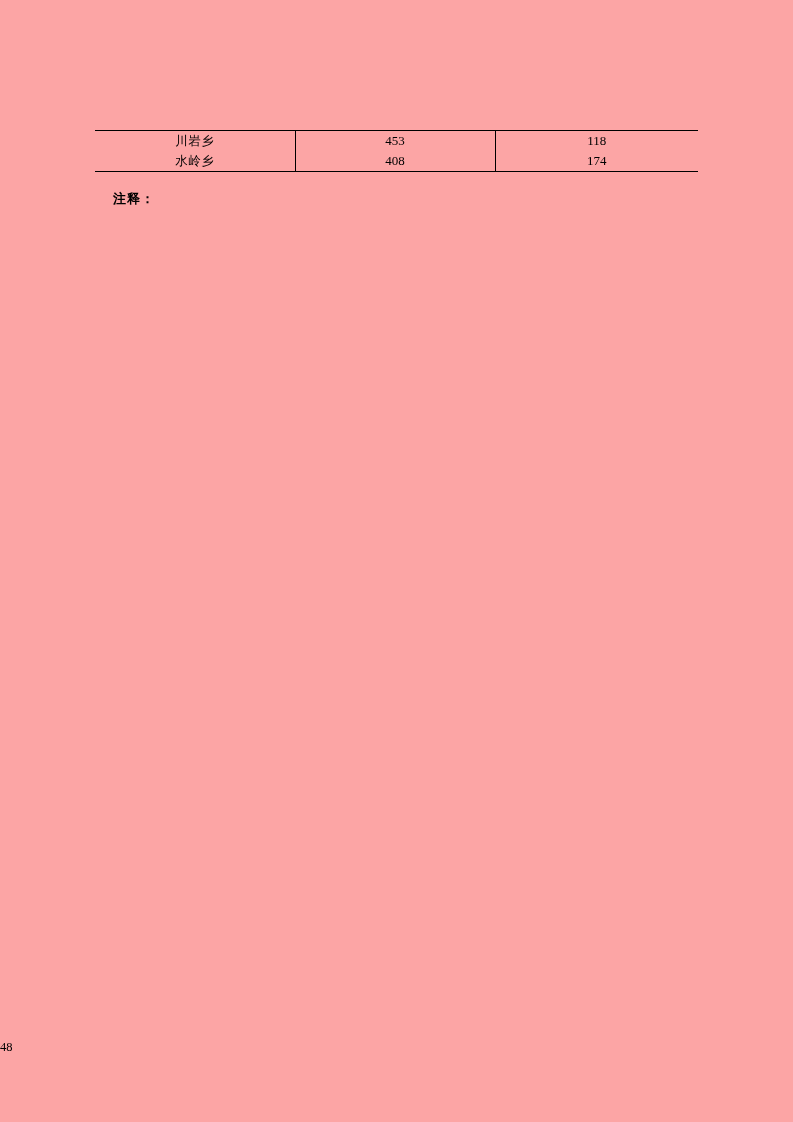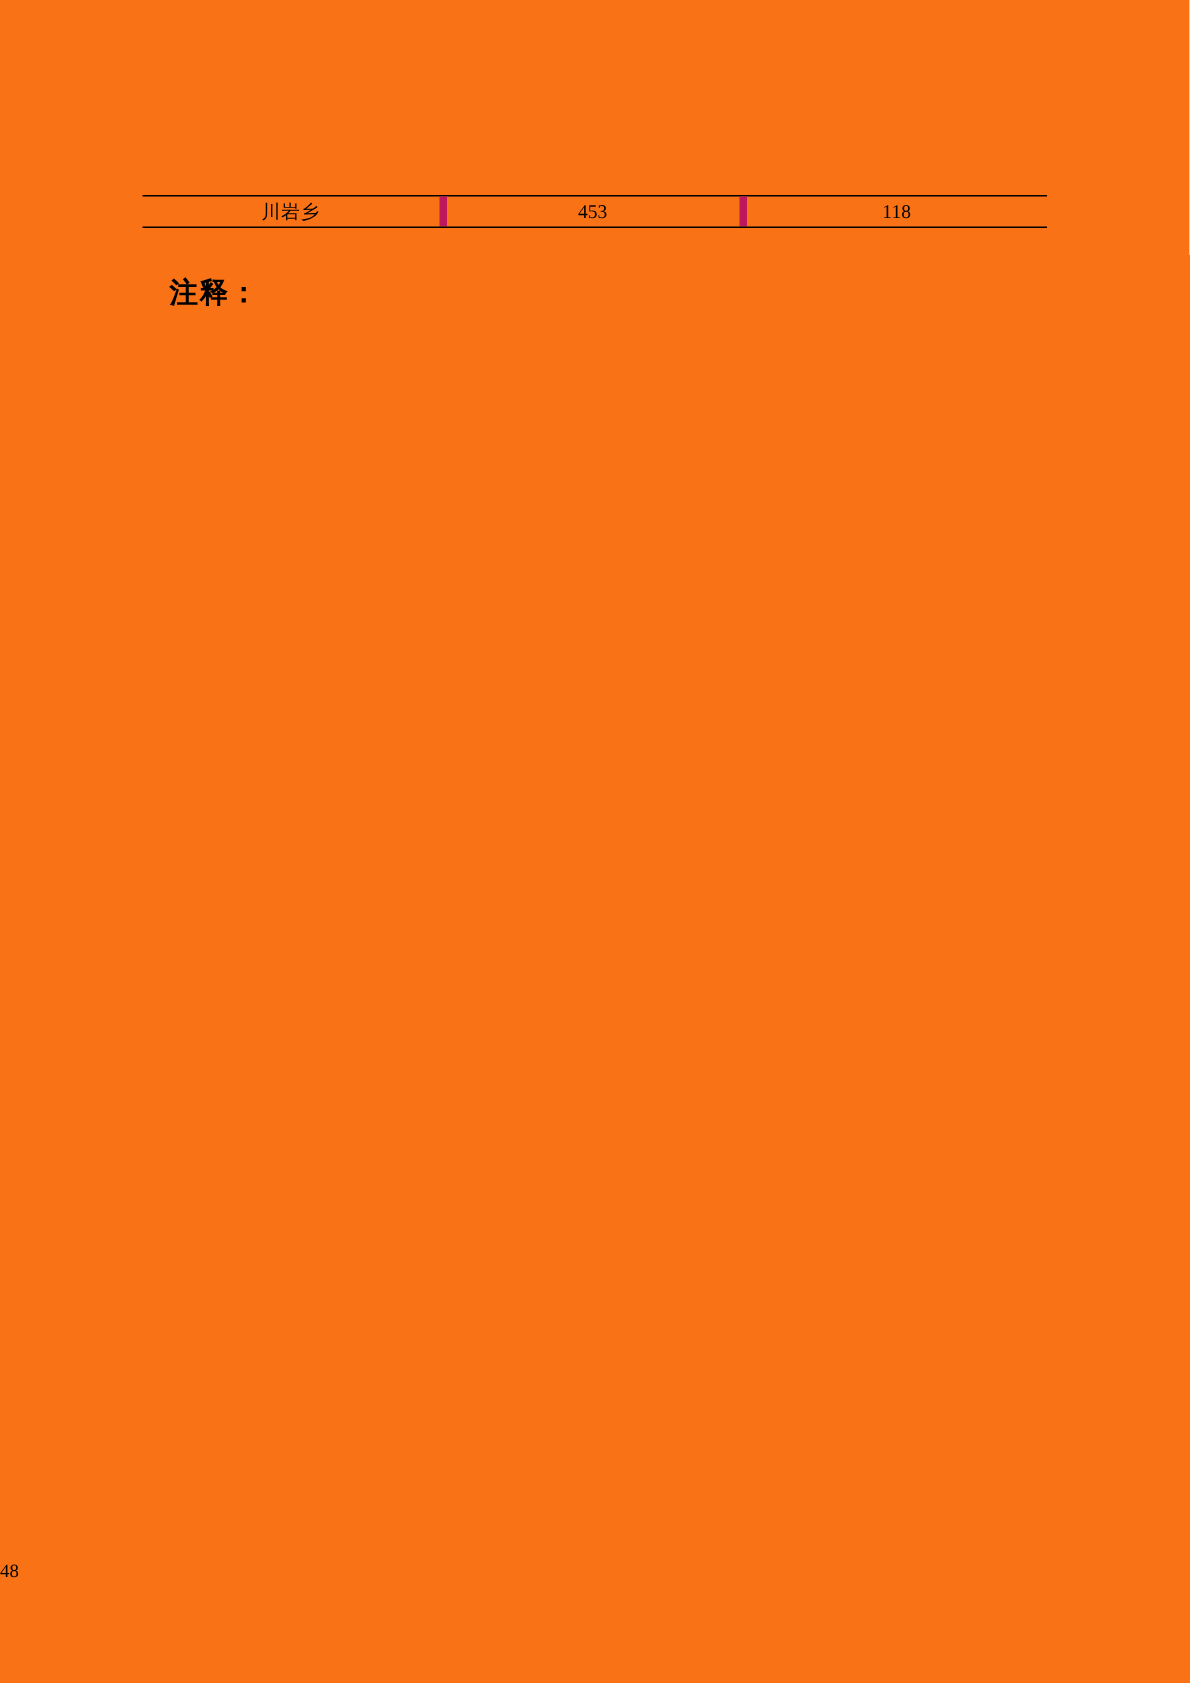--- a/index.html
+++ b/index.html
@@ -4,41 +4,41 @@
 <style>
   html, body {
     margin: 0;
     padding: 0;
     background: #ffffff;
   }
   .page {
     position: relative;
     width: 793px;
     height: 1122px;
-    background: #f97316;
+    background: #fca5a5;
     margin: 0 auto;
     overflow: hidden;
     font-family: "Liberation Serif", serif;
     color: #000000;
   }
   .content {
     position: absolute;
     left: 95px;
     top: 130px;
     width: 603px;
   }
 
   
   table.data-table {
     border-collapse: collapse;
     width: 603px;
     table-layout: fixed;
   }
   table.data-table tr.row td {
-    border-left: 5px solid #be185d;
+    border-left: 1px solid #be185d;
     border-right: 1px solid #000;
     font-size: 12.5px;
     text-align: center;
     height: 20px;
     line-height: 20px;
     padding: 0;
     font-family: "DejaVu Sans", sans-serif;
   }
   table.data-table tr.row td.name {
     font-size: 12.5px;
@@ -60,24 +60,24 @@
     border-top: 1.6px solid #000;
   }
   .tbl-rule-bottom {
     width: 603px;
     height: 0;
     border-top: 1.8px solid #000;
   }
 
   
   .notes-heading {
-    margin-top: 30px;
+    margin-top: 18px;
     margin-left: 18px;
     font-family: "DejaVu Sans", sans-serif;
-    font-size: 19px;
+    font-size: 13px;
     font-weight: bold;
     letter-spacing: 1px;
   }
   .notes-body {
     margin-top: 11px;
     font-family: "DejaVu Serif", serif;
     font-size: 14.5px;
     line-height: 34px;
     text-indent: 28px;
     letter-spacing: 0.6px;
@@ -109,20 +109,25 @@
         <col style="width:200px">
         <col style="width:200px">
         <col style="width:203px">
       </colgroup>
       <tbody>
         <tr class="row">
           <td class="name">川岩乡</td>
           <td class="num">453</td>
           <td class="num">118</td>
         </tr>
+        <tr class="row">
+          <td class="name">水岭乡</td>
+          <td class="num">408</td>
+          <td class="num">174</td>
+        </tr>
       </tbody>
     </table>
 
     <div class="tbl-rule-bottom"></div>
 
     <div class="notes-heading">注释：</div>
 
 
   </div>
 

